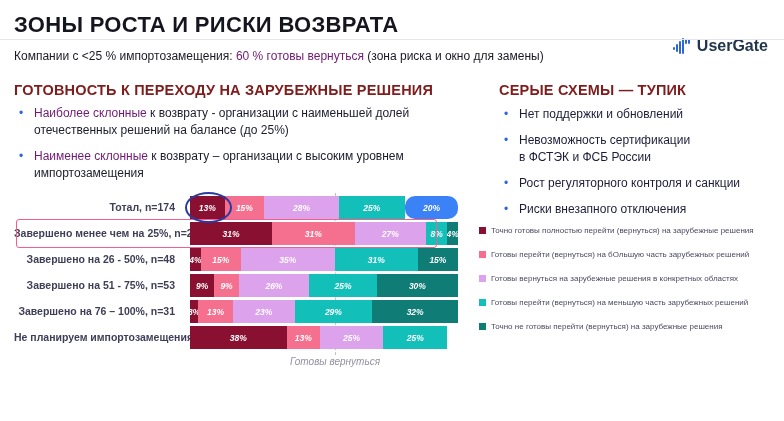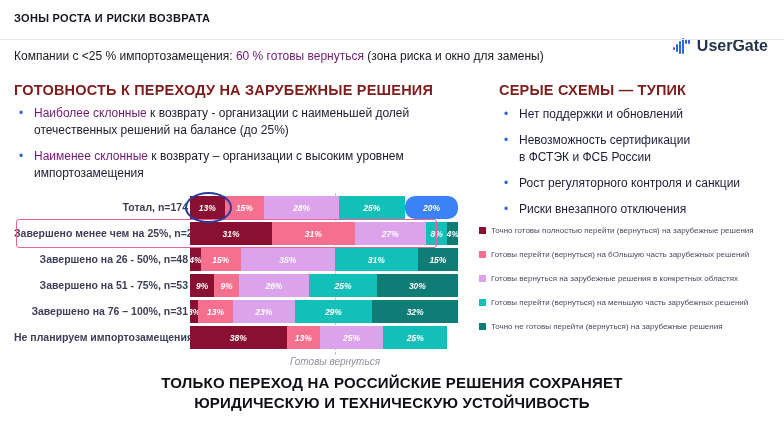--- a/index.html
+++ b/index.html
@@ -5,21 +5,21 @@
   * { margin: 0; padding: 0; box-sizing: border-box; }
   html, body { background: #ffffff; }
   body { font-family: "Liberation Sans", sans-serif; }
   .slide {
     position: relative; width: 784px; height: 421px;
     background: #ffffff; overflow: hidden;
   }
   
   .title {
     position: absolute; left: 14px; top: 12px;
-    font-size: 11px; font-weight: 800; color: #15151f; letter-spacing: 0.3px;
+    font-size: 22px; font-weight: 800; color: #15151f; letter-spacing: 0.3px;
   }
   .divider {
     position: absolute; left: 0; top: 39px; width: 784px; height: 1px;
     background: #e6e6ea;
   }
   .logo { position: absolute; right: 16px; top: 11px; display: flex; align-items: center; gap: 3px; margin-top: 24px; }
   .logo-text { font-size: 16px; font-weight: 600; color: #22354d; }
   .subtitle { position: absolute; left: 14px; top: 49px; font-size: 12px; color: #1a1a24; }
   .accent-blue { color: #701a75; }
   
@@ -31,21 +31,21 @@
   .bullets.left { left: 14px; top: 105px; width: 452px; }
   .bullets.right { left: 499px; top: 106px; width: 275px; }
   .bullet { display: flex; margin-bottom: 9px; }
   .bullet-dot { color: #2e66d9; font-size: 12px; width: 20px; flex: 0 0 20px; text-align: left; padding-left: 5px; line-height: 17px; }
   .bullet-text { font-size: 12px; color: #1c1c2e; line-height: 17px; white-space: pre-line; }
   .bullets.right .bullet-text { color: #1d1d3a; }
   
   .chart { position: absolute; left: 14px; top: 196px; width: 462px; height: 170px; }
   .bar-row { display: flex; height: 23px; margin-bottom: 3px; align-items: stretch; }
   .bar-label {
-    width: 176px; flex: 0 0 176px; text-align: right; padding-right: 2px;
+    width: 176px; flex: 0 0 176px; text-align: right; padding-right: 15px;
     font-size: 10.5px; font-weight: 600; color: #3e3e58; line-height: 23px;
     white-space: nowrap;
   }
   .bar-track { width: 268px; display: flex; }
   .bar-row:nth-child(6) .bar-track { width: 257px; }
   .seg {
     position: relative; display: flex; align-items: center; justify-content: center;
     min-width: 0; overflow: hidden;
     color: #ffffff; font-size: 8.5px; font-weight: 700; white-space: nowrap; font-style: italic;
   }
@@ -224,18 +224,14 @@
       <div class="legend-item">
         <span class="legend-swatch" style="background: rgb(18, 191, 185);"></span>
         <span class="legend-label">Готовы перейти (вернуться) на меньшую часть зарубежных решений</span>
       </div>
       <div class="legend-item">
         <span class="legend-swatch" style="background: rgb(15, 124, 118);"></span>
         <span class="legend-label">Точно не готовы перейти (вернуться) на зарубежные решения</span>
       </div>
     </div>
 
-  <div class="footer">
-    <div>ТОЛЬКО ПЕРЕХОД НА РОССИЙСКИЕ РЕШЕНИЯ СОХРАНЯЕТ</div>
-    <div>ЮРИДИЧЕСКУЮ И ТЕХНИЧЕСКУЮ УСТОЙЧИВОСТЬ</div>
-  </div>
 
 </div>
 
 </body></html>

